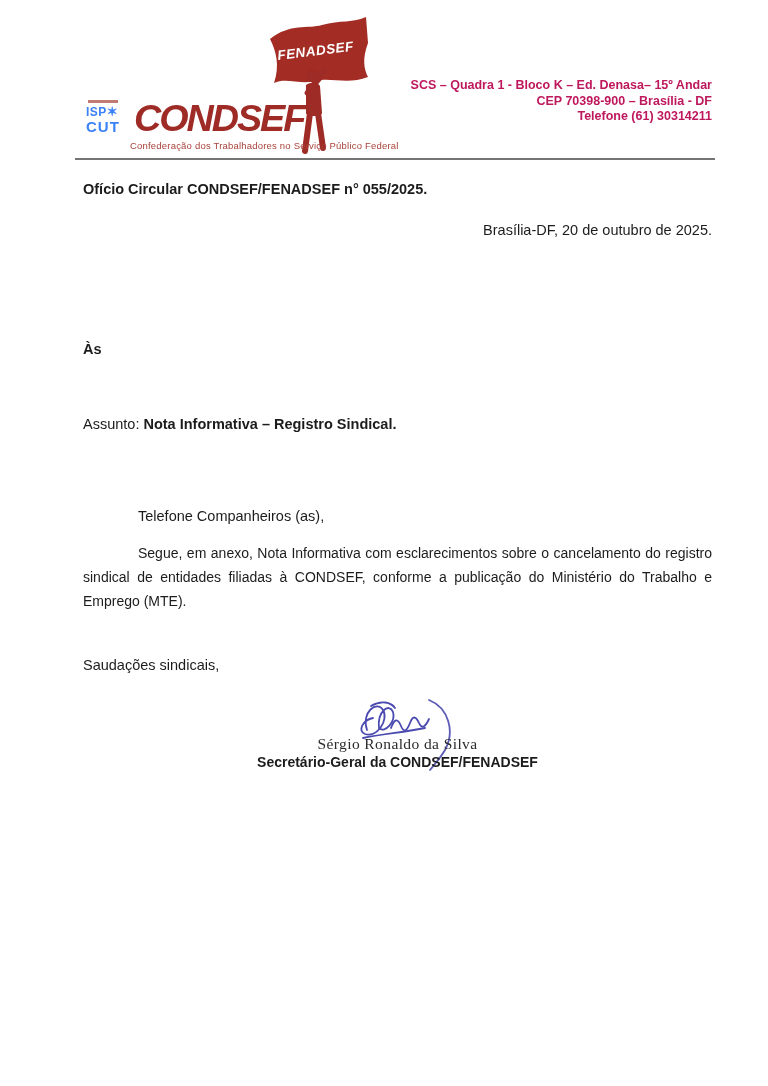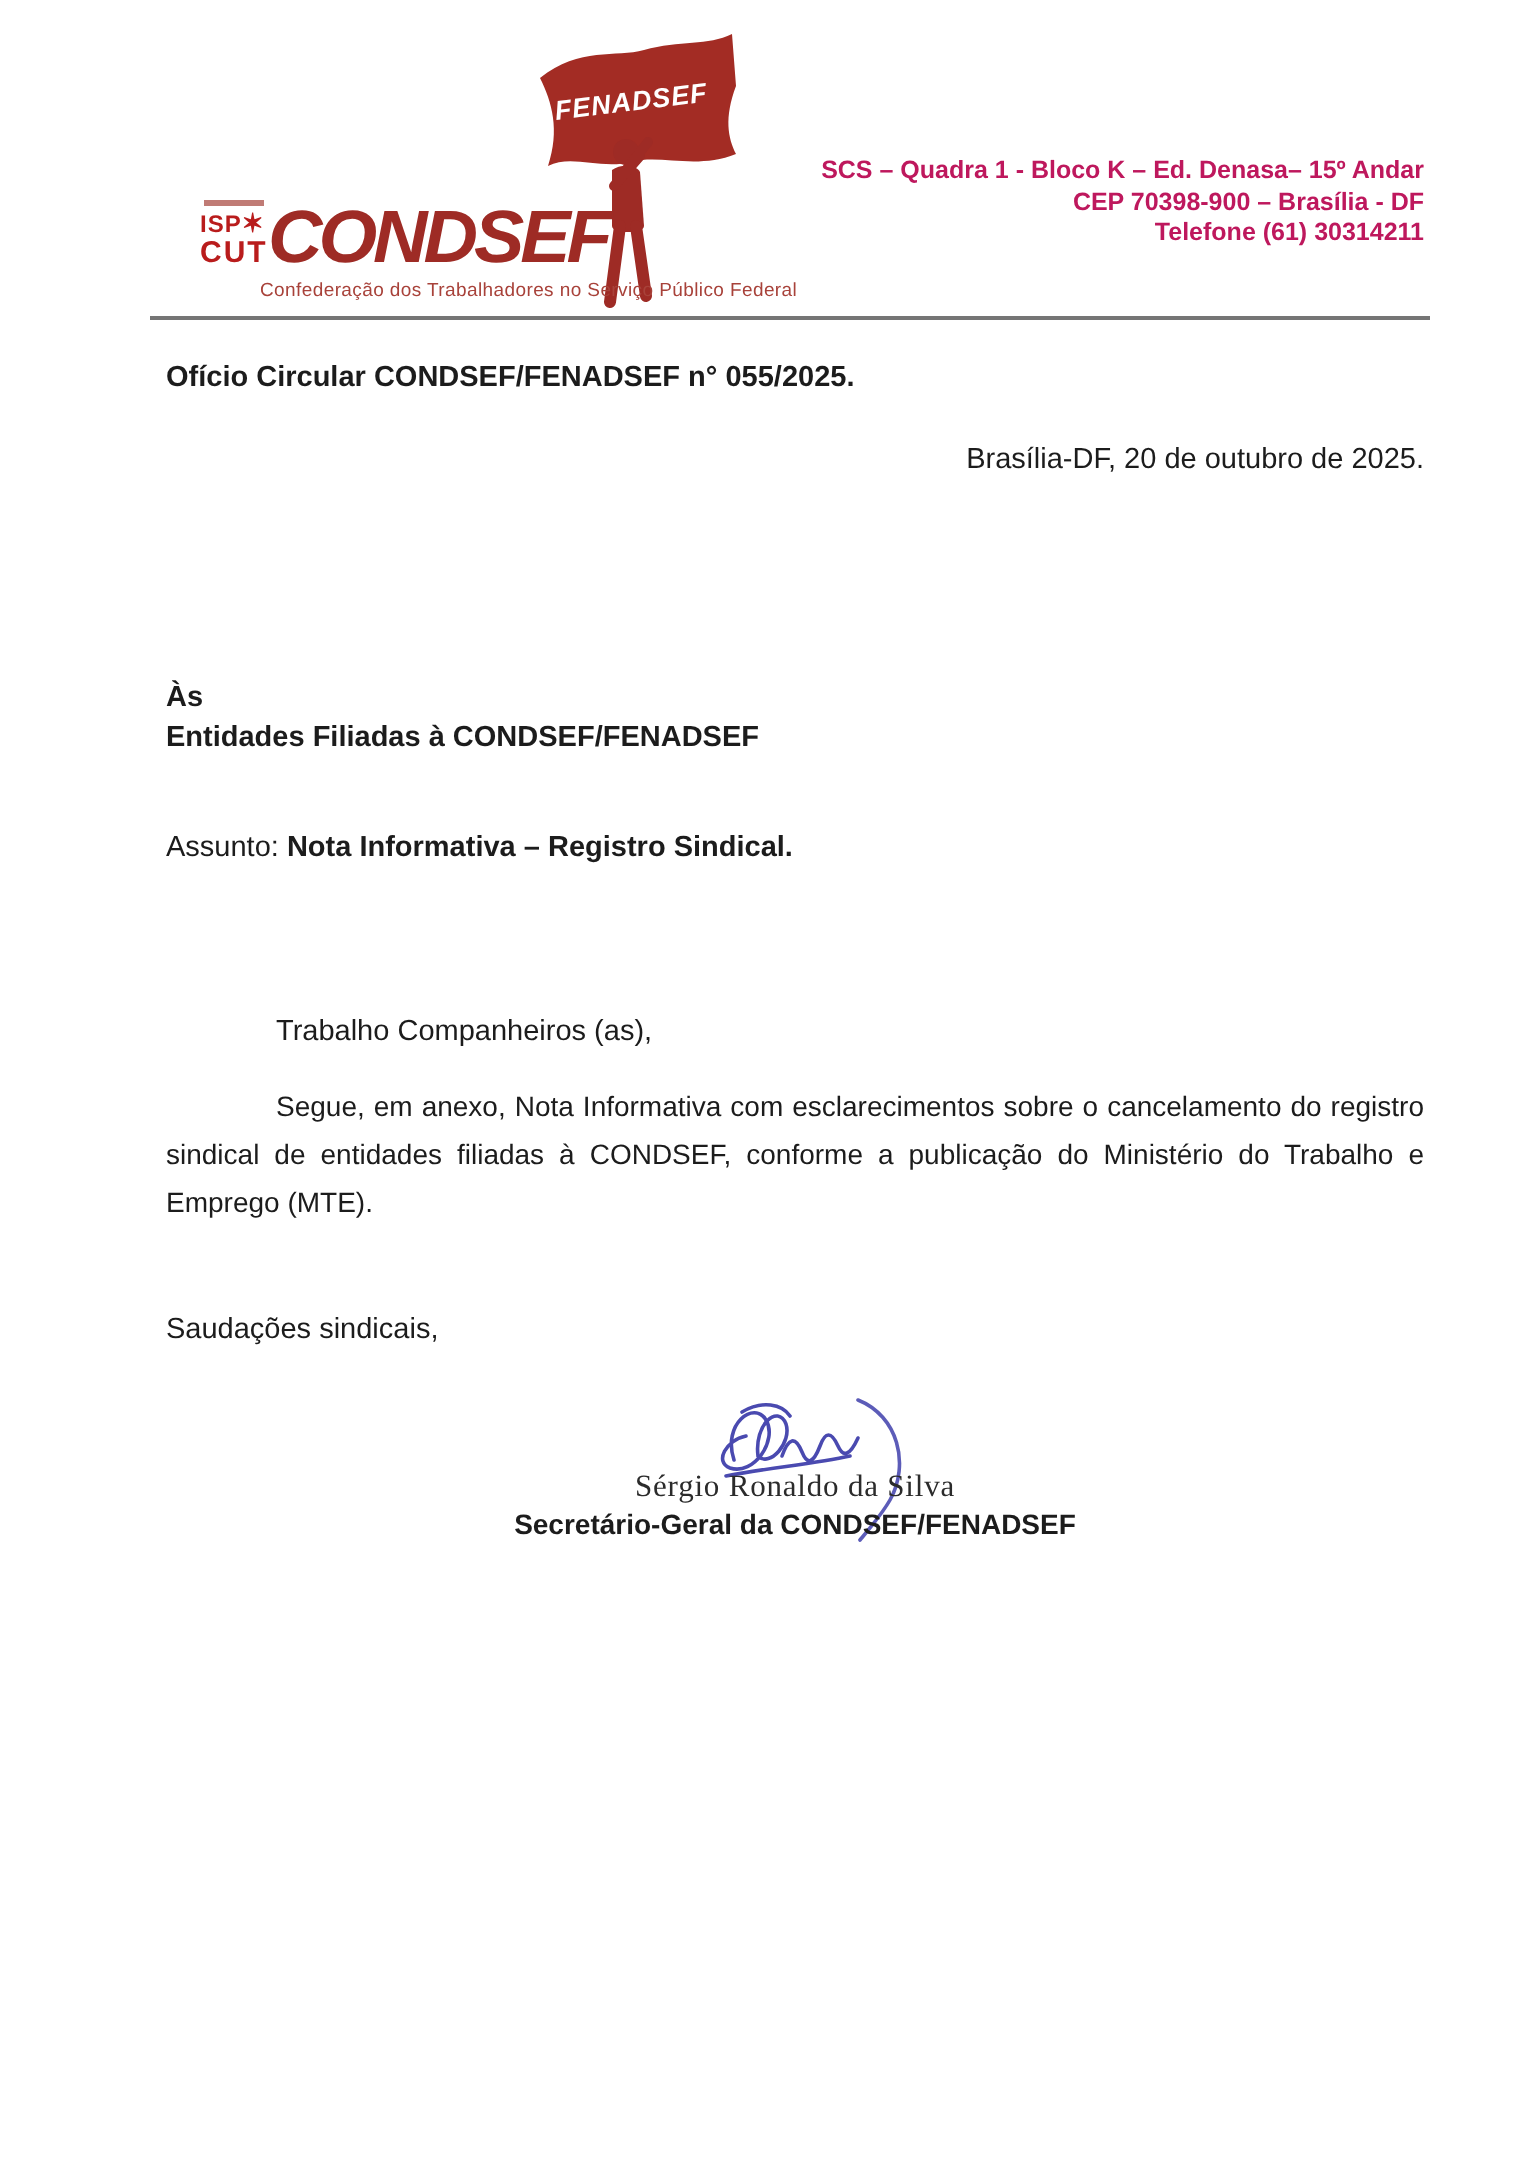--- a/index.html
+++ b/index.html
@@ -10,21 +10,21 @@
     margin:0 auto;
     background:#ffffff;
     font-family:"Liberation Sans", sans-serif;
     color:#1c1c1c;
     overflow:hidden;
   }
 
   
   .logo { position:absolute; left:86px; top:12px; width:290px; height:148px; }
   .flag-svg { position:absolute; left:170px; top:3px; width:118px; height:142px; }
-  .ispcut { position:absolute; left:14px; top:88px; width:48px; color:#b91c1c; text-align:left; }
+  .ispcut { position:absolute; left:0; top:88px; width:48px; color:#3b82f6; text-align:left; }
   .microbar { width:30px; height:3px; background:#b05a52; margin:0 0 2px 2px; opacity:.8; }
   .isp-line { font-weight:bold; font-size:12px; letter-spacing:.5px; line-height:13px; }
   .isp-star { font-size:13px; }
   .cut-line { font-weight:900; font-size:15px; letter-spacing:1px; line-height:15px; }
   .brand {
     position:absolute; left:48px; top:86px;
     font-size:37px; font-weight:900; letter-spacing:-2px;
     color:#9e2b25; transform:scaleX(1.02); transform-origin:left;
     font-style:italic;
   }
@@ -111,26 +111,25 @@
   </header>
 
   <main>
 
     <p class="txt ref">Ofício Circular CONDSEF/FENADSEF n° 055/2025.</p>
 
     <p class="txt date">Brasília-DF, 20 de outubro de 2025.</p>
 
     <div class="txt recip">
       <div>Às</div>
-      <div>Entidades Filiadas à CONDSEF/FENADSEF</div>
     </div>
 
     <p class="txt subj"><span>Assunto: </span><b>Nota Informativa – Registro Sindical.</b></p>
 
-    <p class="txt greet">Trabalho Companheiros (as),</p>
+    <p class="txt greet">Telefone Companheiros (as),</p>
 
     <p class="para">Segue, em anexo, Nota Informativa com esclarecimentos sobre o cancelamento do registro sindical de entidades filiadas à CONDSEF, conforme a publicação do Ministério do Trabalho e Emprego (MTE).</p>
 
     <p class="txt closing">Saudações sindicais,</p>
 
     <div class="sigblock">
       <svg class="scribble" viewBox="0 0 136 78" aria-hidden="true">
         <g fill="none" stroke="#4a4ab0" stroke-width="1.8" stroke-linecap="round">
 
           <path d="M96,6 C116,14 122,38 112,56 C108,63 102,70 97,76" opacity="0.9"></path>

